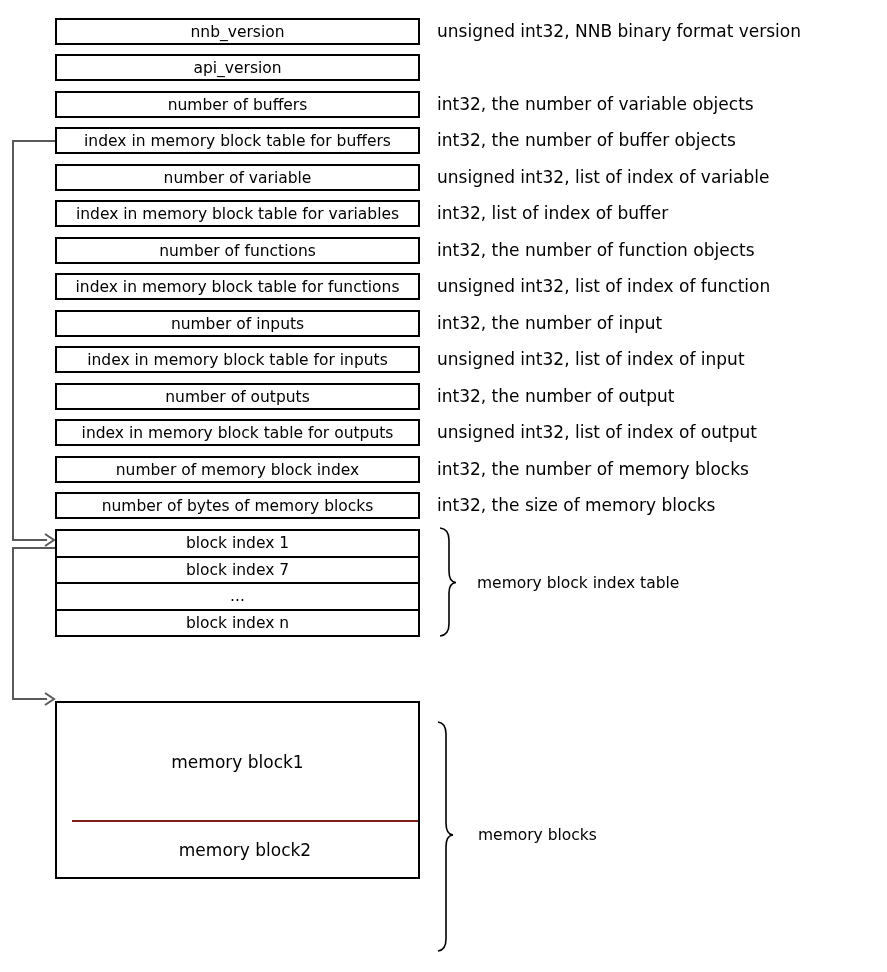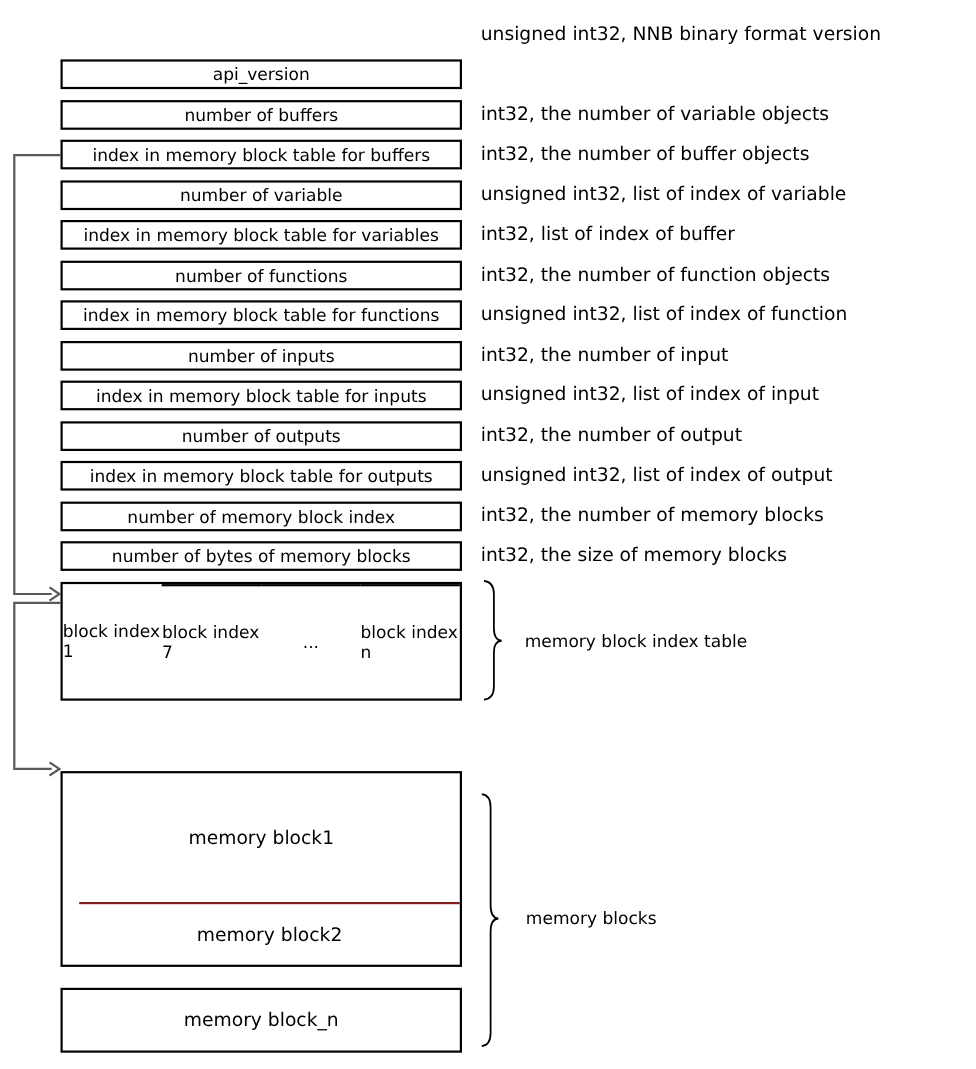--- a/index.html
+++ b/index.html
@@ -48,21 +48,21 @@
   .itable {
     position: absolute;
     left: 55px;
     top: 529px;
     width: 365px;
     height: 108px;
     border: 2px solid #000;
     box-sizing: border-box;
     background: #fff;
     display: flex;
-    flex-direction: row;
+    flex-direction: column;
   }
   .irow {
     flex: 1;
     display: flex;
     align-items: center;
     justify-content: center;
     font-size: 15.5px;
     border-top: 2px solid #000;
   }
   .irow:first-child { border-top: none; }
@@ -105,20 +105,23 @@
     <g stroke="#595959" stroke-width="2" fill="none">
       <polyline points="55,548 13,548 13,699 47,699"></polyline>
       <polyline points="45,693 54,699 45,705"></polyline>
     </g>
 
     <path d="M 440 528 Q 449 529 449 540 L 449 571 Q 449 582 456 582.5 Q 449 583 449 593 L 449 624 Q 449 635 440 636" stroke="#000" stroke-width="1.6" fill="none"></path>
 
     <path d="M 438 722 Q 446 723 446 734 L 446 823 Q 446 834.5 453 835 Q 446 835.5 446 847 L 446 939 Q 446 950 438 951" stroke="#000" stroke-width="1.6" fill="none"></path>
   </svg>
 
+  <div class="fbox" style="top:18px">
+      <span class="flabel">nnb_version</span>
+    </div>
   <div class="fbox" style="top:54px">
       <span class="flabel">api_version</span>
     </div>
   <div class="fbox" style="top:91px">
       <span class="flabel">number of buffers</span>
     </div>
   <div class="fbox" style="top:127px">
       <span class="flabel">index in memory block table for buffers</span>
     </div>
   <div class="fbox" style="top:164px">
@@ -179,18 +182,15 @@
     <div class="irow">
         <span>block index n</span>
       </div>
   </div>
   <div class="brace-label" style="left:477px;top:573px">memory block index table</div>
 
   <div class="mbox" style="top:701px;height:178px">
     <div class="mregion" style="height:117px">memory block1</div>
     <div class="mregion mdivide" style="flex:1">memory block2</div>
   </div>
-  <div class="mbox" style="top:898px;height:59px">
-    <div class="mregion" style="flex:1">memory block_n</div>
-  </div>
   <div class="brace-label" style="left:478px;top:825px">memory blocks</div>
 
 </div>
 
 </body></html>

